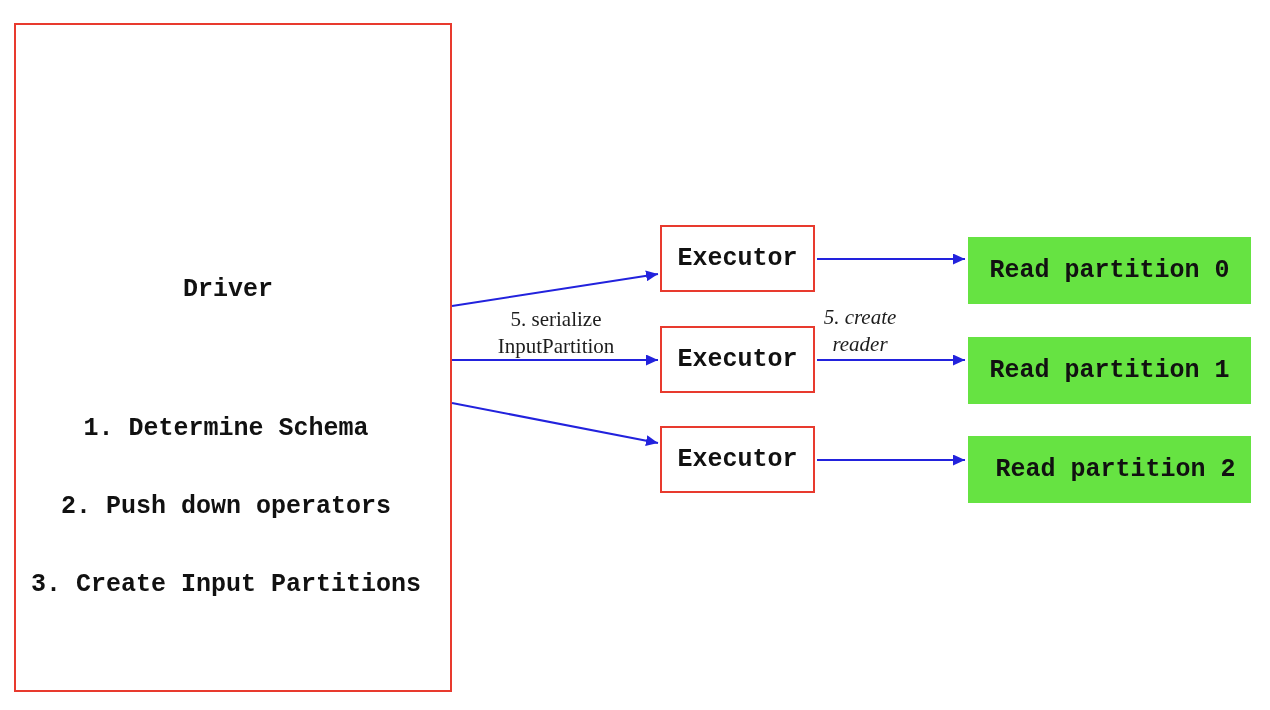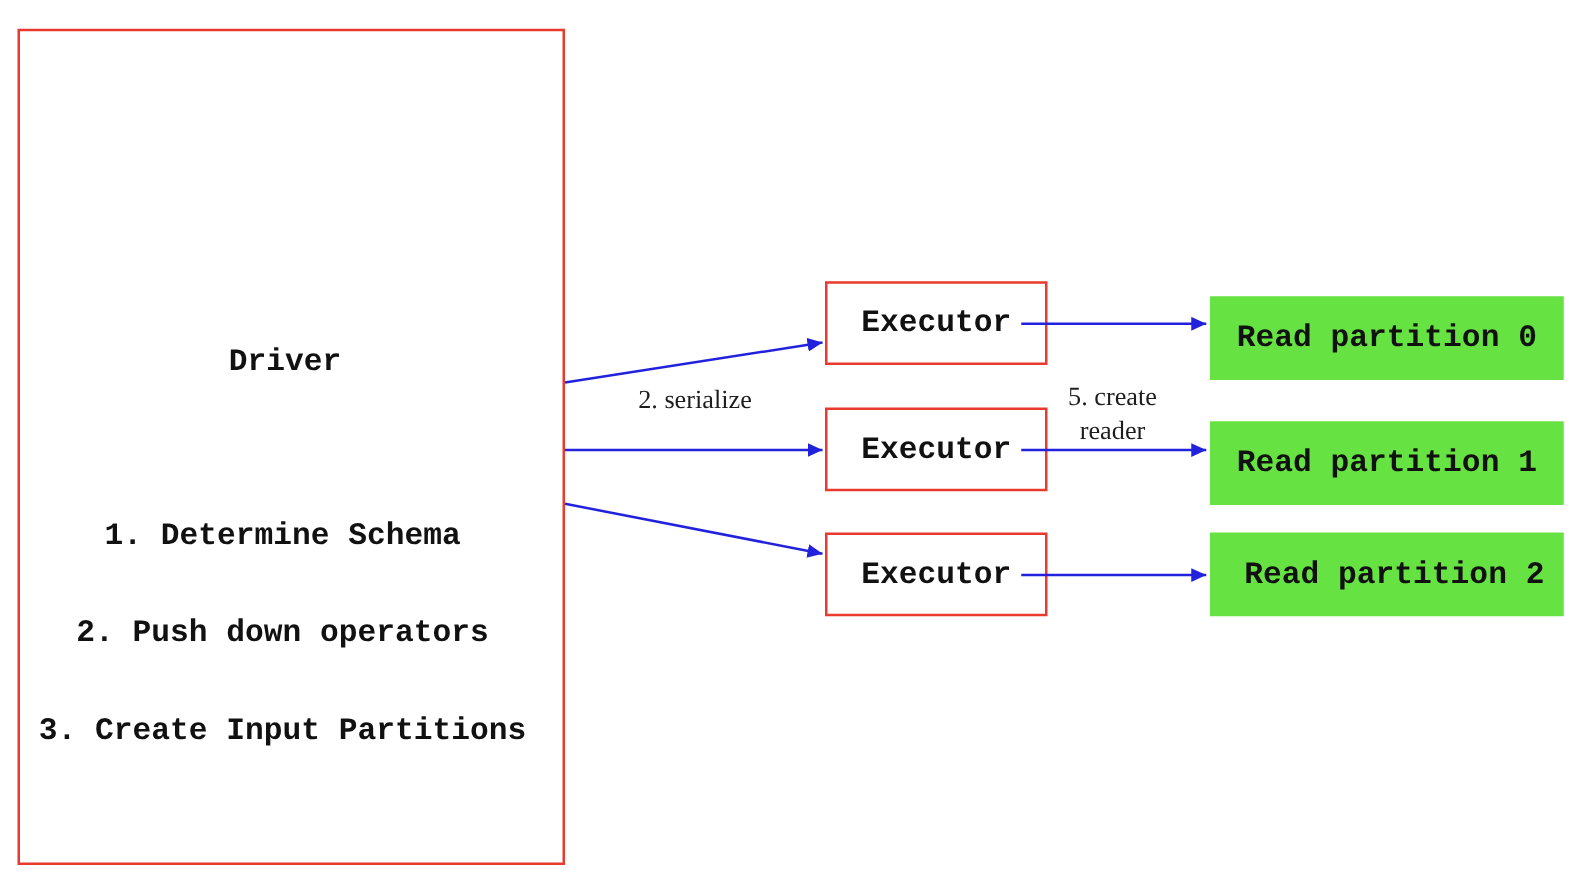--- a/index.html
+++ b/index.html
@@ -28,21 +28,21 @@
   .driver-steps {
     left: 31px; top: 364px;
     font-size: 25px; font-weight: bold; line-height: 26px;
     color: var(--text, #111111);
     white-space: pre;
     text-align: center;
   }
 
   
   .executor-box {
-    left: 660px; width: 178px; height: 67px;
+    left: 660px; width: 155px; height: 67px;
     border: 2px solid var(--box_border, #e83a2e);
     background: #ffffff;
     display: flex; align-items: center; justify-content: center;
     font-size: 25px; font-weight: bold;
     color: var(--text, #111111);
   }
   .executor-0 { top: 225px; }
   .executor-1 { top: 326px; }
   .executor-2 { top: 426px; }
 
@@ -50,31 +50,31 @@
   .partition-box {
     left: 968px; width: 283px; height: 67px;
     background: var(--partition_fill, #66e342);
     display: flex; align-items: center; justify-content: center;
     font-size: 25px; font-weight: bold;
     color: var(--text, #111111);
     white-space: pre;
   }
   .partition-0 { top: 225px; margin-top: 12px; }
   .partition-1 { top: 337px; }
-  .partition-2 { top: 426px; padding-left: 12px; }
+  .partition-2 { top: 436px; padding-left: 12px; }
 
   
   .arrow-label {
     text-align: center;
     font-family: "Liberation Serif", "DejaVu Serif", serif;
     font-size: 21px; line-height: 27px;
     color: #1d1d1d;
   }
   .label-serialize { left: 461px; top: 306px; width: 190px; }
-  .label-create-reader { left: 810px; top: 304px; width: 160px; }
+  .label-create-reader { left: 780px; top: 304px; width: 160px; font-style: italic; }
   .arrow-label span { display: block; }
 
   
   #arrow-layer {
     position: absolute; left: 0; top: 0;
     width: 1270px; height: 710px;
     pointer-events: none;
   }
   .arrow-line {
     stroke: var(--arrow, #2222dd);
@@ -110,21 +110,22 @@
     <span>Read partition 0</span>
   </div>
   <div class="abs partition-box partition-1">
     <span>Read partition 1</span>
   </div>
   <div class="abs partition-box partition-2">
     <span>Read partition 2</span>
   </div>
 
   <div class="abs arrow-label label-serialize">
-    <span>2. serialize</span>
+    <span>5. serialize</span>
+    <span>InputPartition</span>
   </div>
   <div class="abs arrow-label label-create-reader">
     <span>5. create</span>
     <span>reader</span>
   </div>
 
   <svg id="arrow-layer" viewBox="0 0 1270 710" xmlns="http://www.w3.org/2000/svg">
     <defs>
       <marker id="ah" markerWidth="13" markerHeight="11" refX="12" refY="5.5" orient="auto" markerUnits="userSpaceOnUse">
         <path d="M0,0 L12,5.5 L0,11 Z" class="arrow-head"></path>

